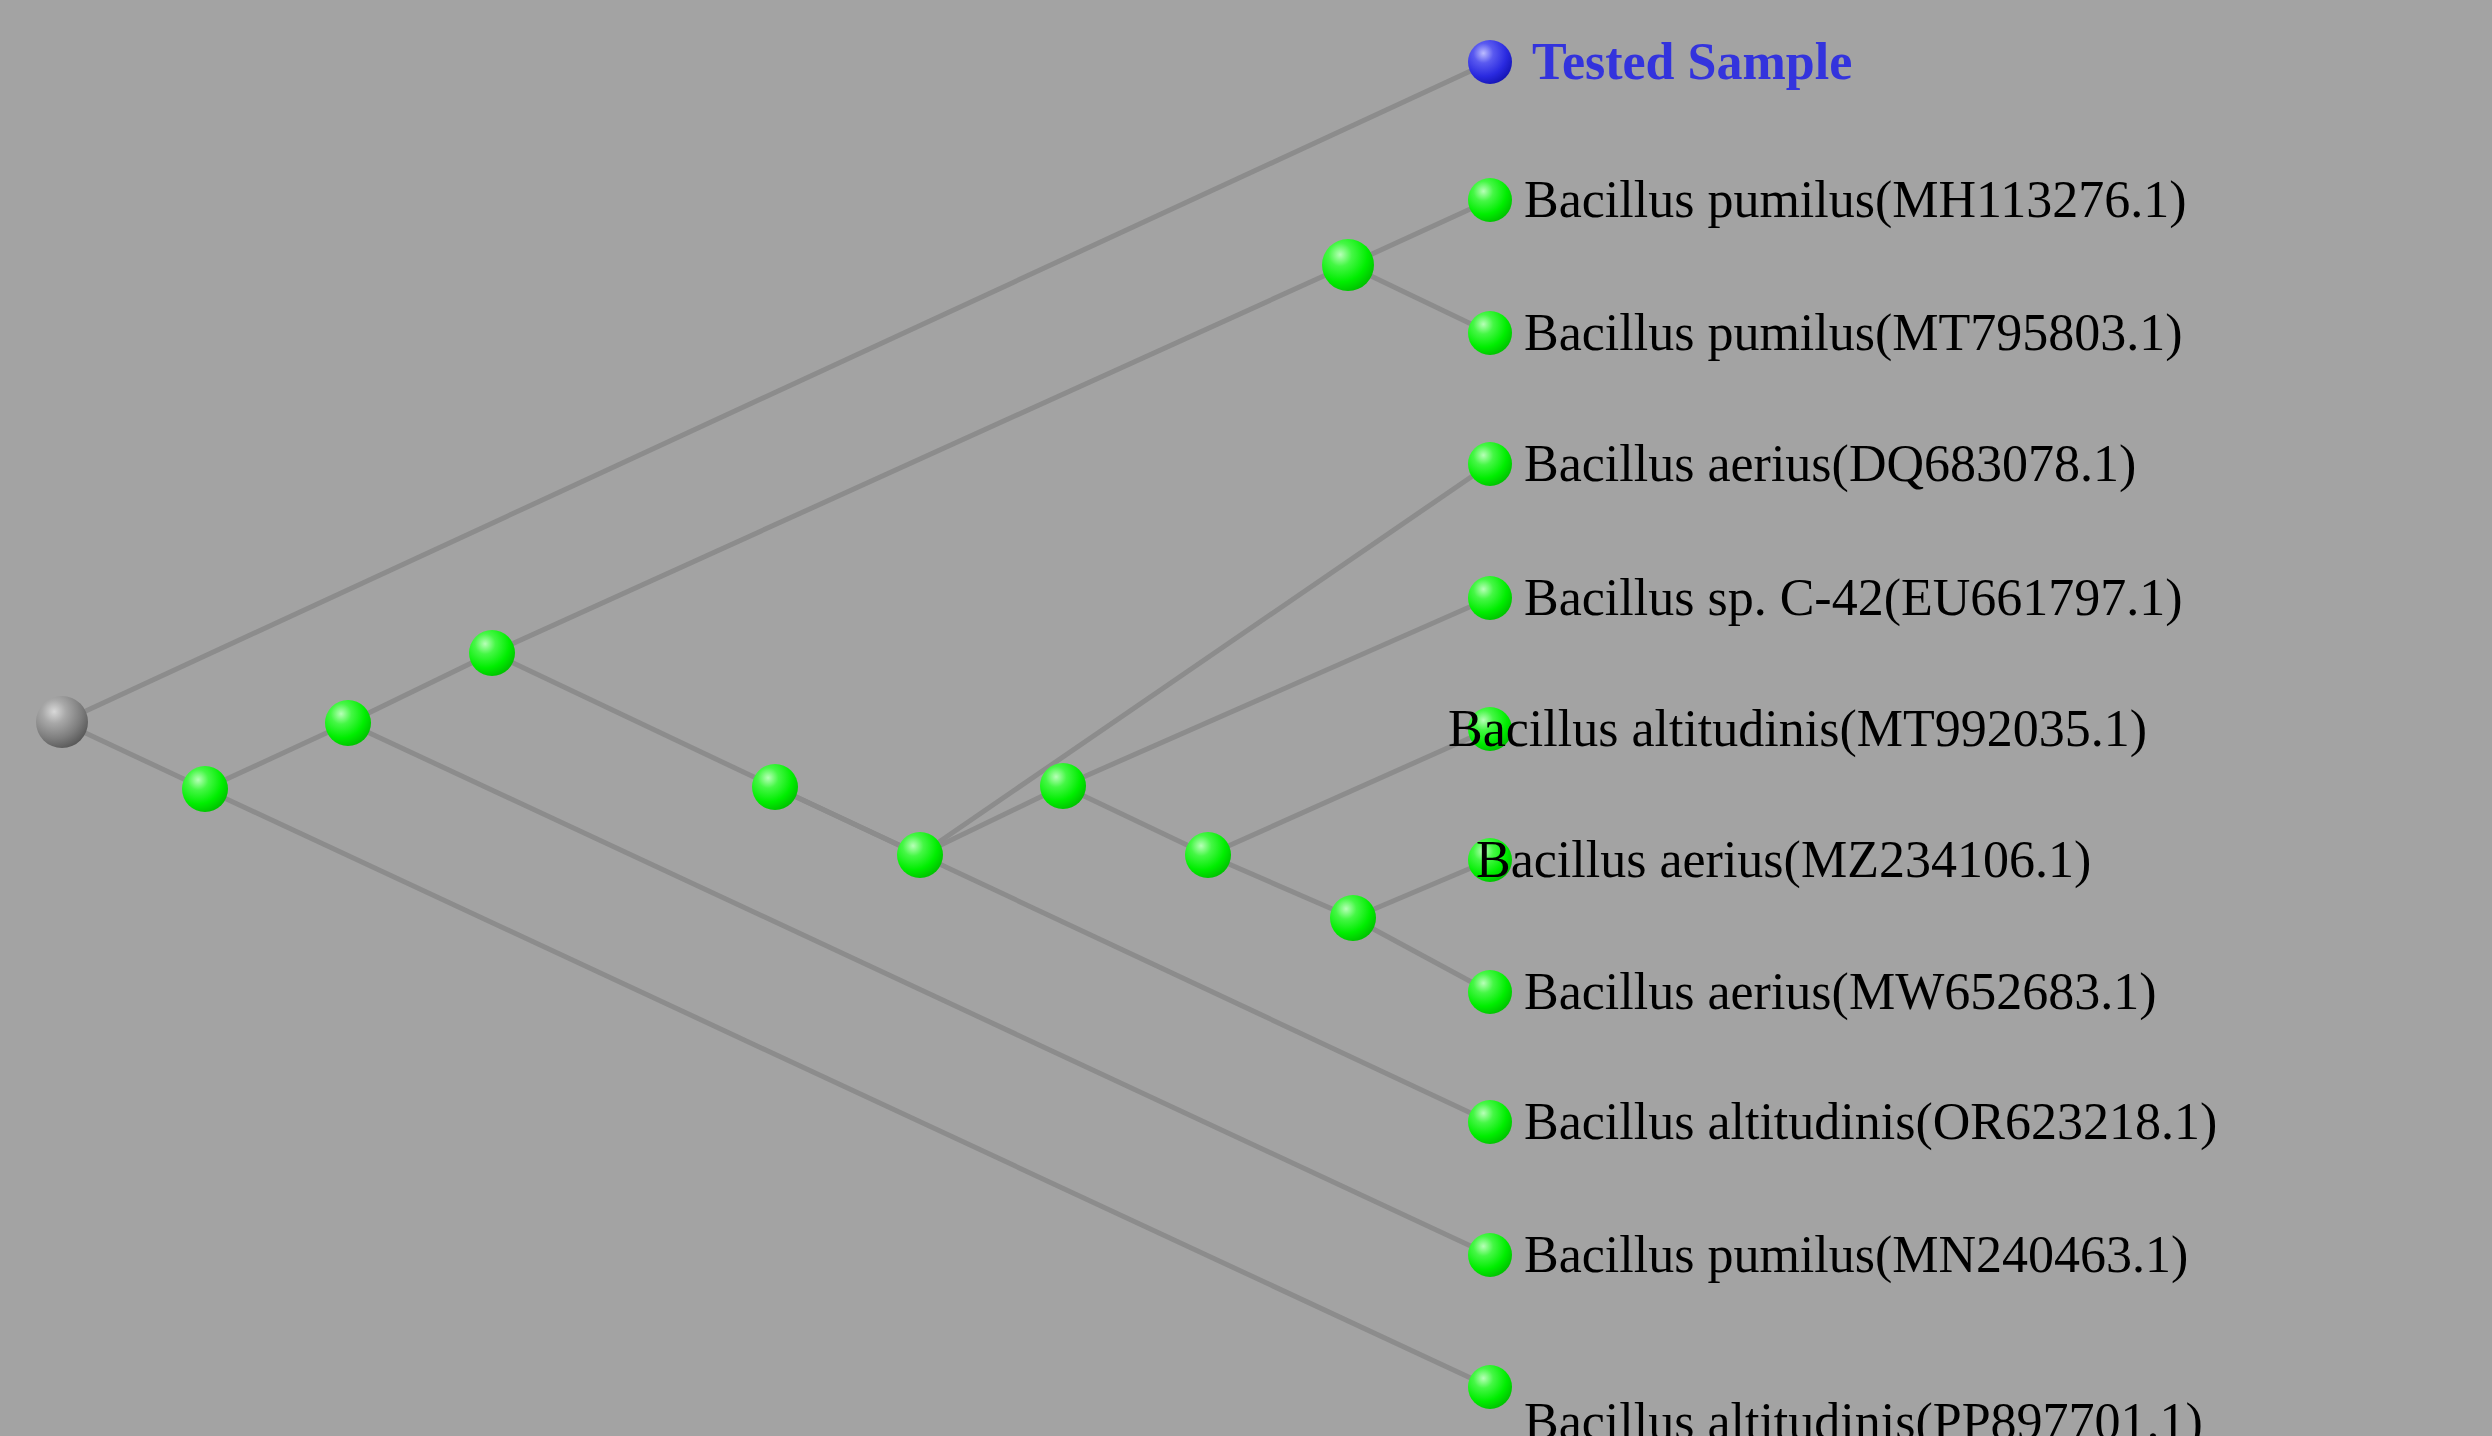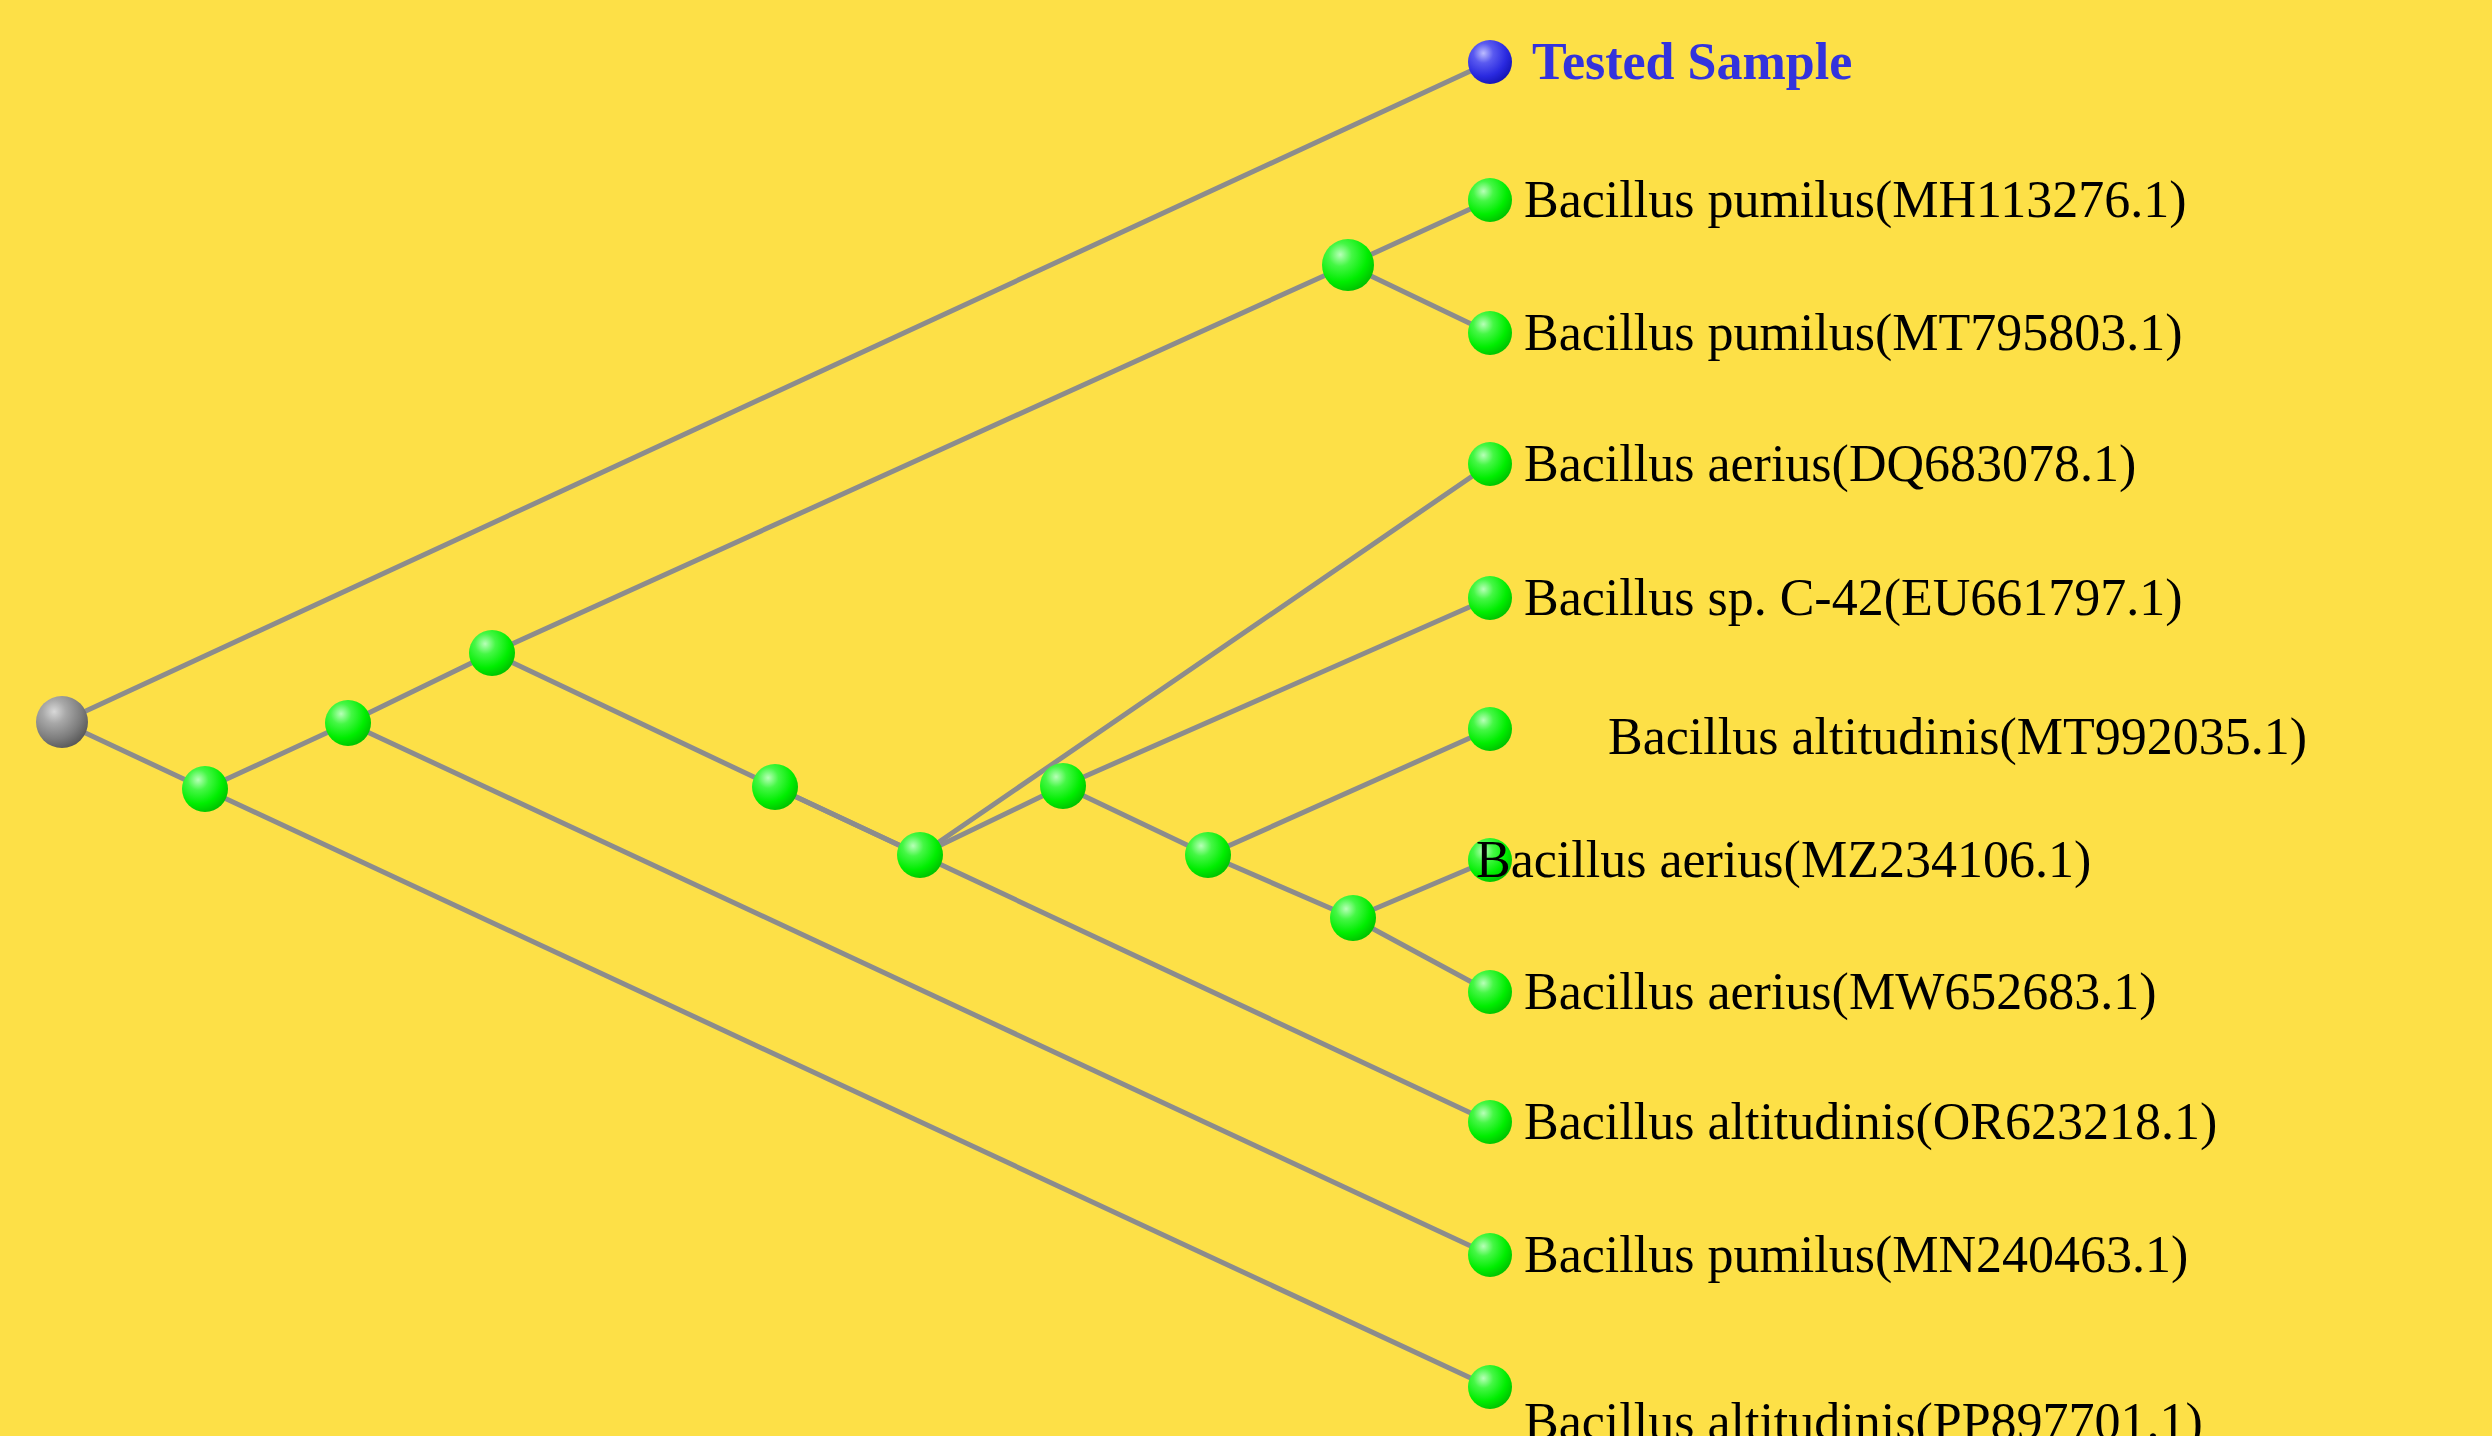--- a/index.html
+++ b/index.html
@@ -5,21 +5,21 @@
 <style>
   html, body {
     margin: 0;
     padding: 0;
     background: #ffffff;
   }
   #stage {
     position: relative;
     width: 2492px;
     height: 1436px;
-    background: #fde047;
+    background: #a3a3a3;
     overflow: hidden;
     font-family: "Liberation Serif", "DejaVu Serif", serif;
   }
   #tree-svg {
     position: absolute;
     left: 0;
     top: 0;
     width: 2492px;
     height: 1436px;
   }
@@ -112,21 +112,21 @@
         <circle cx="1490" cy="1387" r="22" fill="url(#gradGreen)"></circle>
       </g>
   </svg>
 
   <div id="label-layer">
       <div class="leaf-label query" style="left: 1532px; top: 62px; color: rgb(51, 51, 221);">Tested Sample</div>
       <div class="leaf-label" style="left: 1524px; top: 200px; color: rgb(0, 0, 0);">Bacillus pumilus(MH113276.1)</div>
       <div class="leaf-label" style="left: 1524px; top: 333px; color: rgb(0, 0, 0);">Bacillus pumilus(MT795803.1)</div>
       <div class="leaf-label" style="left: 1524px; top: 464px; color: rgb(0, 0, 0);">Bacillus aerius(DQ683078.1)</div>
       <div class="leaf-label" style="left: 1524px; top: 598px; color: rgb(0, 0, 0);">Bacillus sp. C-42(EU661797.1)</div>
-      <div class="leaf-label" style="left: 1608px; top: 729px; color: rgb(0, 0, 0); margin-top: 8px;">Bacillus altitudinis(MT992035.1)</div>
+      <div class="leaf-label" style="left: 1448px; top: 729px; color: rgb(0, 0, 0);">Bacillus altitudinis(MT992035.1)</div>
       <div class="leaf-label" style="left: 1476px; top: 860px; color: rgb(0, 0, 0);">Bacillus aerius(MZ234106.1)</div>
       <div class="leaf-label" style="left: 1524px; top: 992px; color: rgb(0, 0, 0);">Bacillus aerius(MW652683.1)</div>
       <div class="leaf-label" style="left: 1524px; top: 1122px; color: rgb(0, 0, 0);">Bacillus altitudinis(OR623218.1)</div>
       <div class="leaf-label" style="left: 1524px; top: 1255px; color: rgb(0, 0, 0);">Bacillus pumilus(MN240463.1)</div>
       <div class="leaf-label" style="left: 1524px; top: 1387px; color: rgb(0, 0, 0); margin-top: 35px;">Bacillus altitudinis(PP897701.1)</div>
     </div>
 
 </div>
 
 </body></html>

